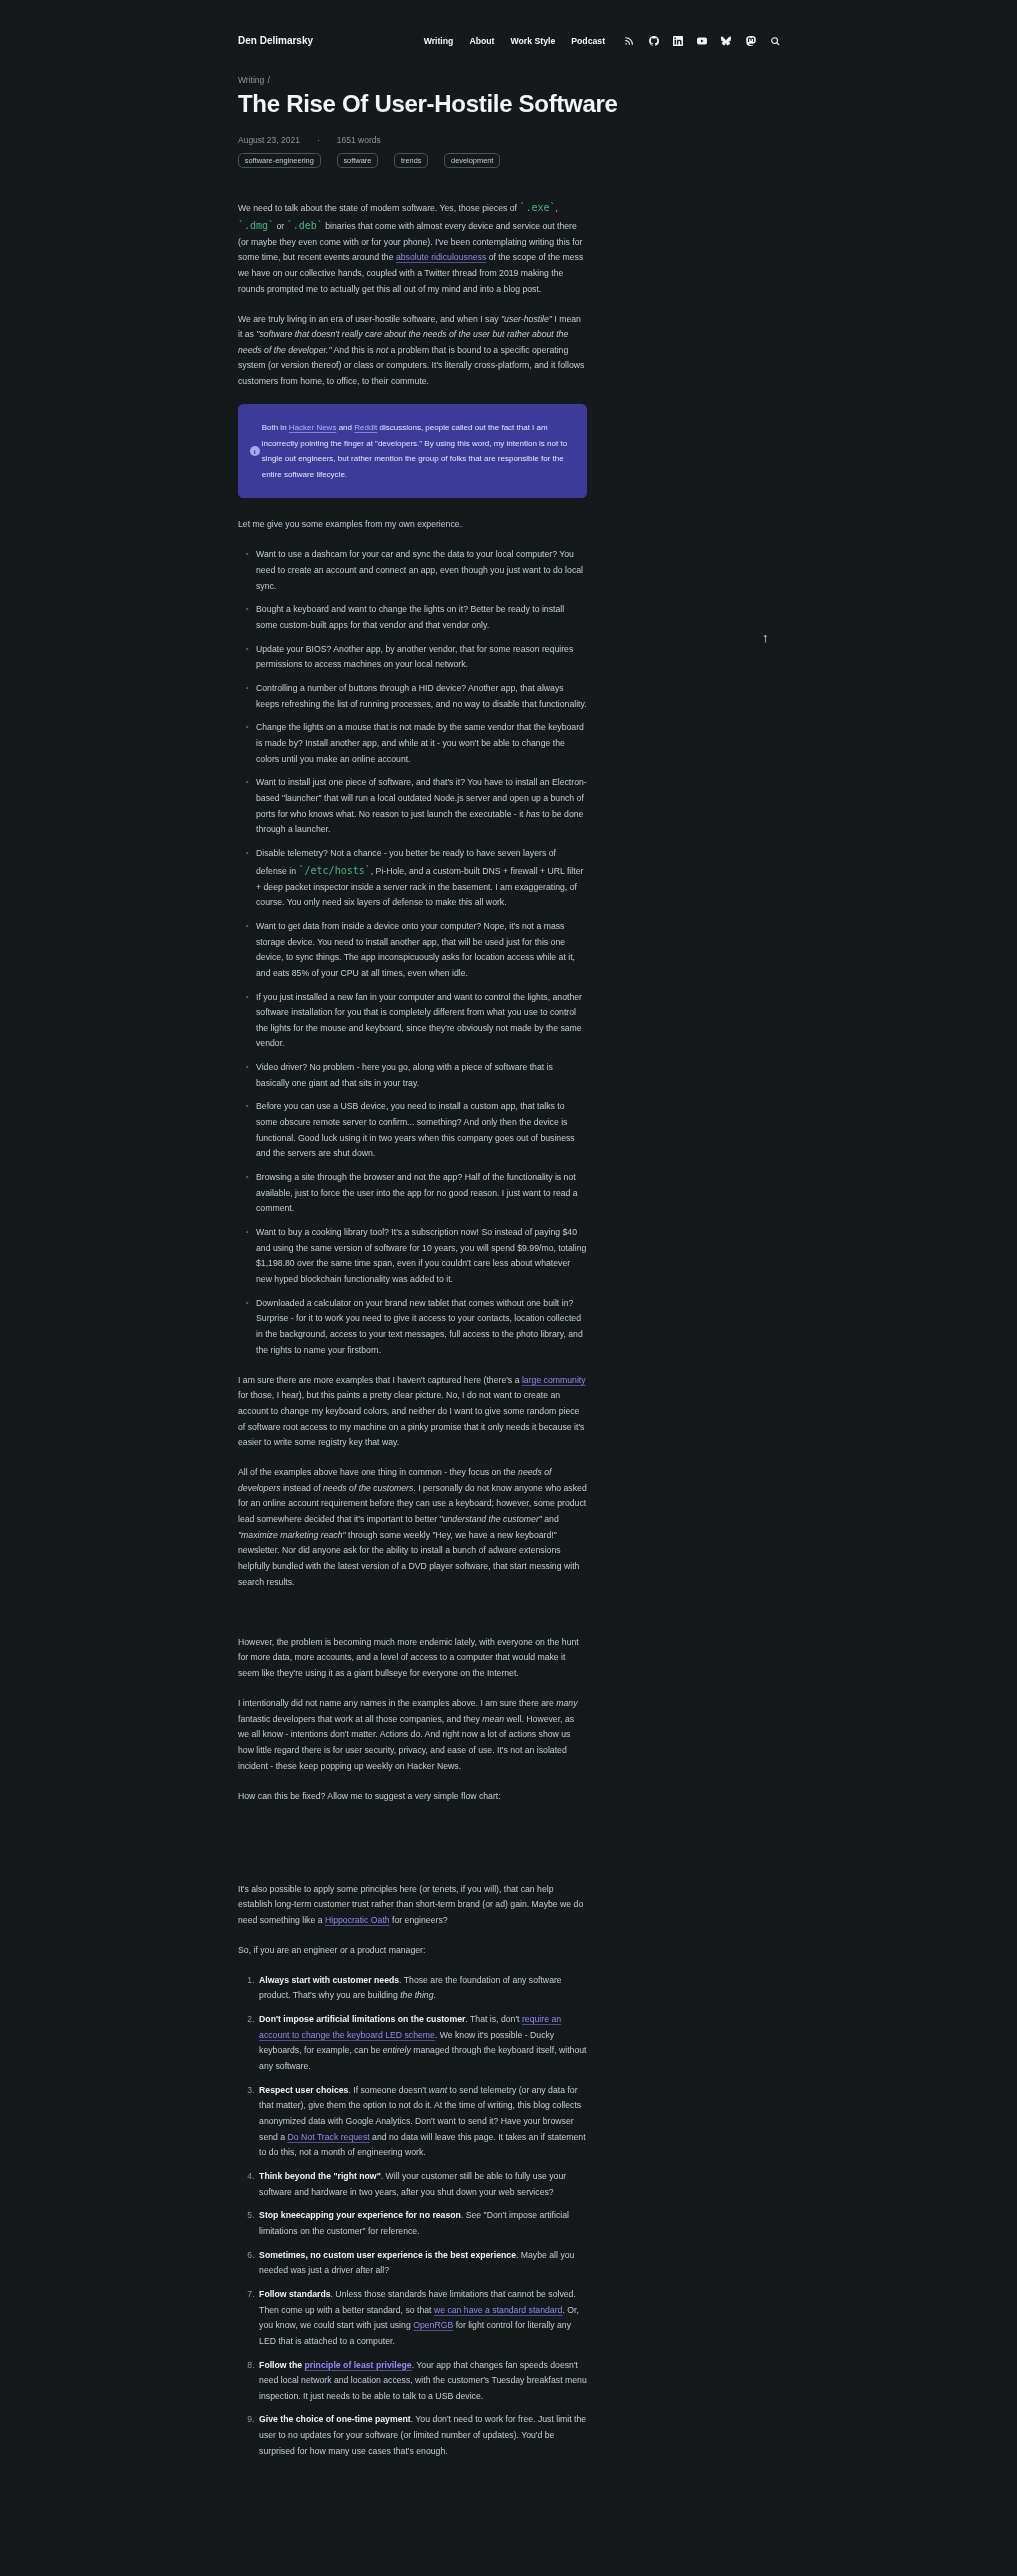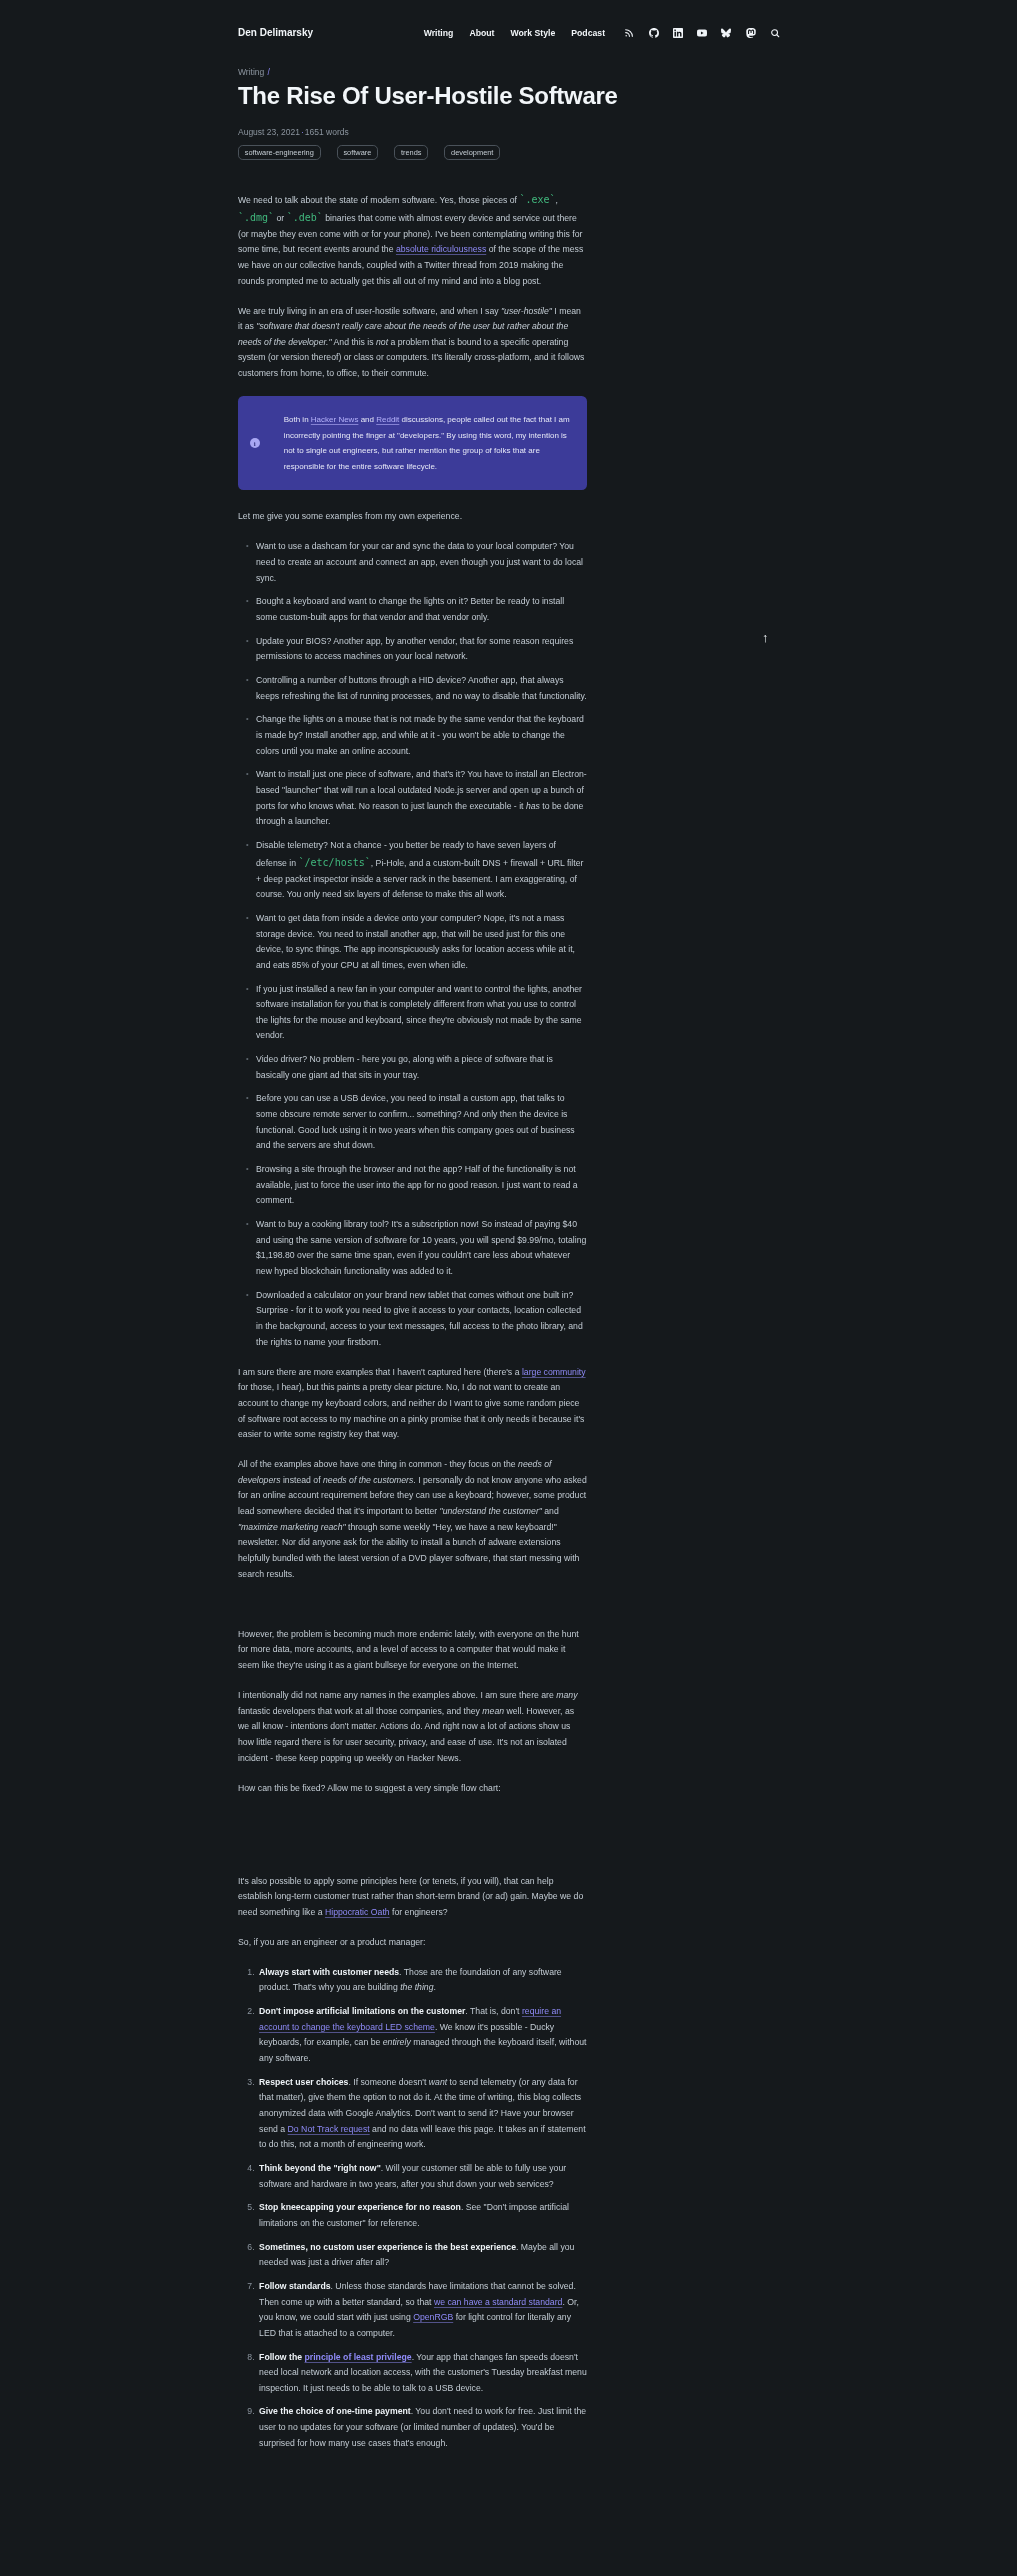--- a/index.html
+++ b/index.html
@@ -7,47 +7,47 @@
     --accent:#8f8bf8; --callout-bg:#3c3b99; --callout-text:#e6e8f7;
     --callout-link:#b5b2fb; --code:#41b87d; --tag-border:#4a525a; --divider:#2e343a;
   }
   *{box-sizing:border-box}
   html,body{margin:0;padding:0}
   body{
     background:var(--bg); color:var(--text);
     font-family:"Liberation Sans",sans-serif;
     width:1018px; min-height:2576px; position:relative;
   }
-  .page{width:542px;margin:4px auto;padding-top:23px}
+  .page{width:542px;margin:12px auto;padding-top:23px}
   
   .site-header{display:flex;justify-content:space-between;align-items:center}
   .logo{font-size:10px;font-weight:700;color:var(--heading);text-decoration:none;cursor:pointer}
   .header-right{display:flex;align-items:center;gap:16px}
   .nav-link{font-size:8.7px;font-weight:700;color:var(--heading);text-decoration:none;cursor:pointer}
   .header-icons{display:flex;align-items:center;gap:14.3px;margin-left:3.2px}
   .hicon{width:10px;height:10px;color:#f0f4f8;display:inline-flex;cursor:pointer}
   .hicon svg{width:100%;height:100%}
   
   .breadcrumb{margin-top:29px;font-size:8.5px;color:var(--muted)}
   .breadcrumb .bc-link{color:var(--muted);text-decoration:none;cursor:pointer}
   .breadcrumb .bc-slash{color:var(--accent);margin-left:3.2px}
   h1.post-title{margin:5.3px 0 0;font-size:24px;line-height:1.15;font-weight:700;color:var(--heading);letter-spacing:-0.3px}
-  .post-meta{margin-top:17px;font-size:8.5px;color:var(--muted);display:flex;gap:1px;align-items:center}
+  .post-meta{margin-top:17px;font-size:8.5px;color:var(--muted);display:flex;gap:17px;align-items:center}
   .meta-dot{color:var(--accent)}
   .tag-row{margin-top:8.5px;display:flex;gap:16px}
   .tag-pill{font-size:7.4px;color:#c6ced5;border:0.5px solid var(--tag-border);border-radius:4.8px;padding:1.6px 5.8px;cursor:pointer}
   
   .article{margin-top:31px;width:349px;font-size:8.7px;line-height:1.8}
   .article p{margin:0 0 14.3px}
   .article em{font-style:italic}
   .article strong{color:#eef3f7;font-weight:700}
   .article a.link{color:var(--accent);text-decoration:underline;text-underline-offset:2.1px;text-decoration-color:rgba(143,139,248,.5);cursor:pointer}
   .article a.link.bold{font-weight:700}
   .article code{font-family:"DejaVu Sans Mono",monospace;font-size:10px;color:var(--code)}
-  .callout{display:flex;gap:24px;background:var(--callout-bg);border-radius:5.3px;
+  .callout{display:flex;gap:2px;background:var(--callout-bg);border-radius:5.3px;
     padding:16px 16px 16px 11.7px;margin:4.2px 0 19px;color:var(--callout-text);
     font-size:8px;line-height:1.95;align-items:center}
   .callout a.link{color:var(--callout-link);text-decoration-color:rgba(181,178,251,.6)}
   .info-icon{flex:0 0 auto;width:10px;height:10px;border-radius:50%;background:#a9a7f3;color:#32317c;
     font-weight:700;font-size:6.9px;display:flex;align-items:center;justify-content:center;font-family:"Liberation Serif",serif}
   ul.bullets{margin:0 0 14.3px;padding-left:18px;list-style:none}
   ul.bullets li{margin-bottom:8px;position:relative}
   ul.bullets li::before{content:"•";position:absolute;left:-10px;top:0;color:#5d666e;font-size:7.4px}
   ol.principles{margin:0 0 14.3px;padding-left:19px}
   ol.principles li{margin-bottom:8px;padding-left:2.1px}

